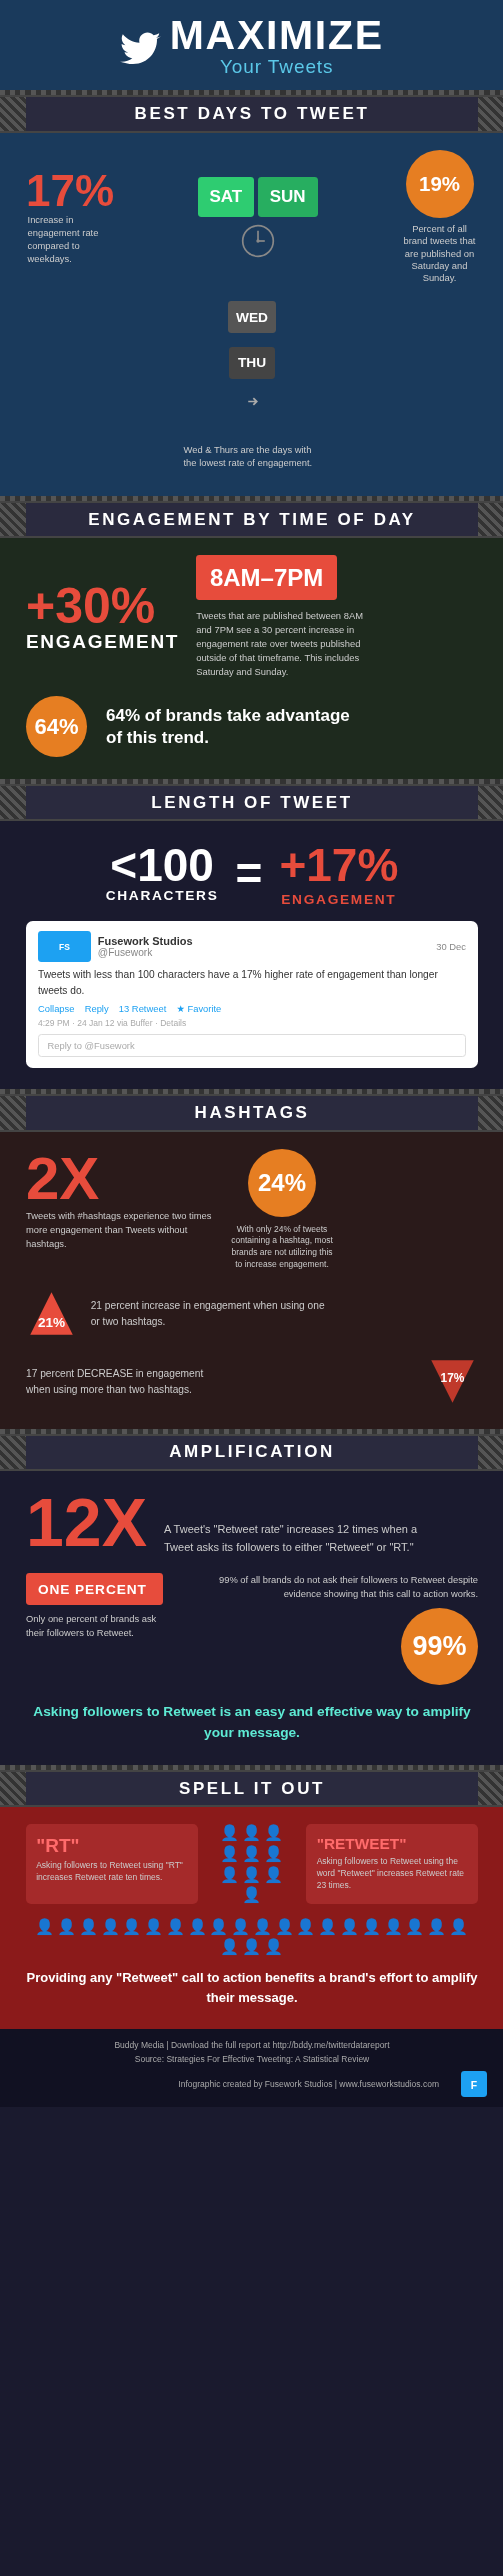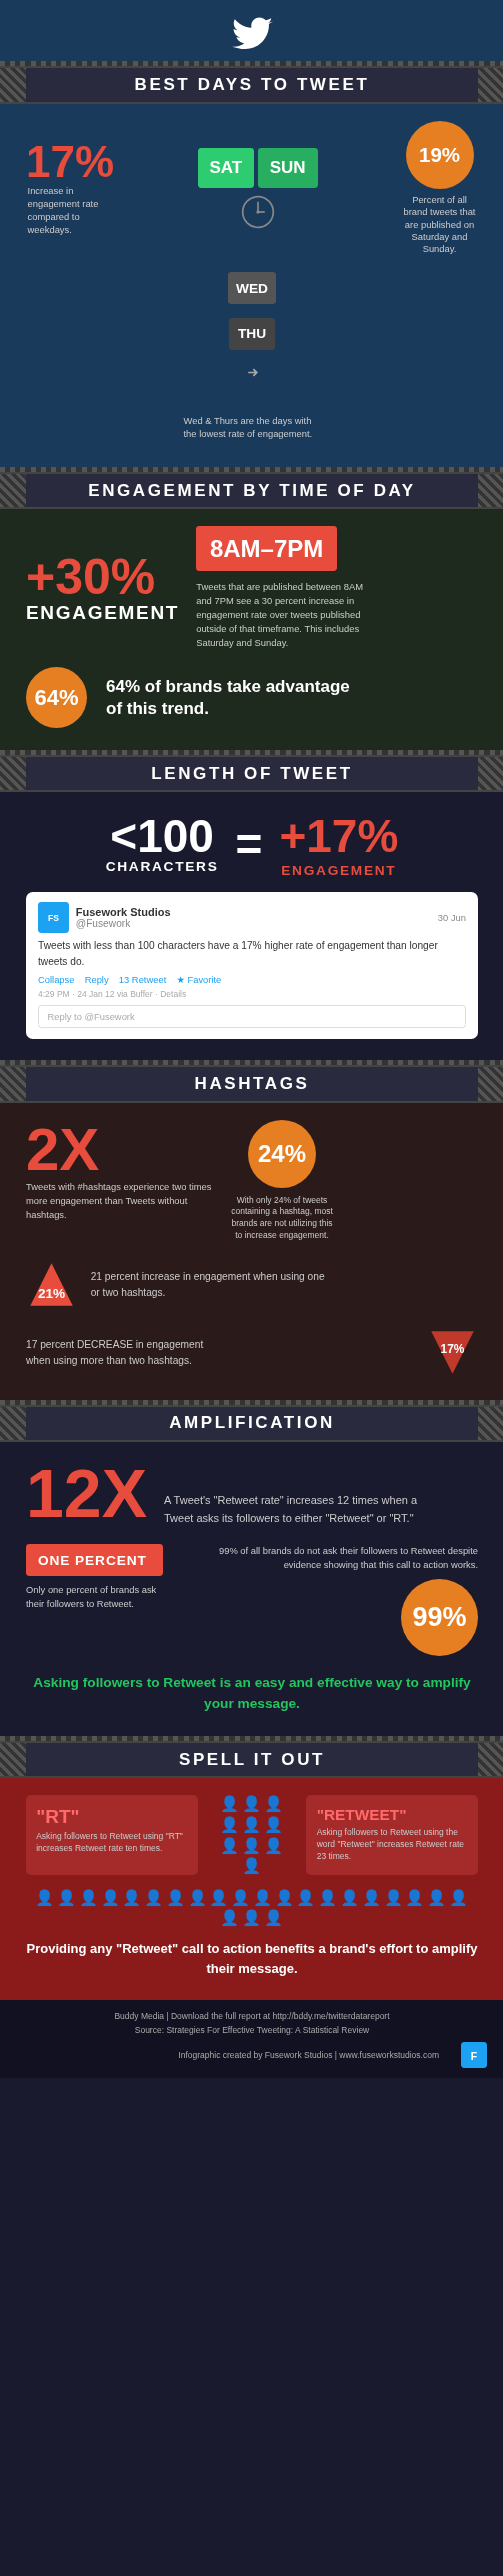--- a/index.html
+++ b/index.html
@@ -281,21 +281,21 @@
       padding: 10.2px 12px;
       margin-top: 13.7px;
     }
     .tweet-card-header {
       display: flex;
       align-items: center;
       gap: 6.8px;
       margin-bottom: 5.1px;
     }
     .tweet-avatar {
-      width: 31px; height: 31px;
+      width: 53px; height: 31px;
       background: #1da1f2;
       border-radius: 3.4px;
       display: flex;
       align-items: center;
       justify-content: center;
       color: white;
       font-size: 8.5px;
       font-weight: 700;
     }
     .tweet-name {
@@ -427,21 +427,21 @@
       width: 77px; height: 77px;
       display: flex;
       align-items: center;
       justify-content: center;
       color: white;
       font-size: 27px;
       font-weight: 900;
       margin-left: auto;
     }
     .amp-cta {
-      color: #22c55e;
+      color: #5eead4;
       font-size: 13.7px;
       font-weight: 700;
       text-align: center;
       line-height: 1.5;
       margin-top: 8.5px;
     }
 
     
     .spell-section {
       background: #8b1a1a;
@@ -523,20 +523,24 @@
     }
   </style>
 </head>
 <body>
 
 <div class="header">
   <div class="header-top">
     <svg class="twitter-bird" viewBox="0 0 48 40" fill="white">
       <path d="M48 7.5c-1.8.8-3.7 1.3-5.7 1.6C44.4 7.9 45.8 6 46 3.7c-2 1.2-4.2 2-6.6 2.5C37.5 4.1 35 3 32.2 3c-5.4 0-9.7 4.3-9.7 9.7 0 .8.1 1.5.3 2.2C14.9 14.5 7.9 10.7 3.2 4.9c-.8 1.4-1.3 3-1.3 4.8 0 3.4 1.7 6.3 4.3 8.1-1.6 0-3.1-.5-4.4-1.2v.1c0 4.7 3.3 8.6 7.7 9.5-.8.2-1.7.3-2.5.3-.6 0-1.2-.1-1.8-.2 1.2 3.9 4.9 6.7 9.2 6.8-3.4 2.6-7.6 4.2-12.2 4.2-.8 0-1.6 0-2.4-.1C4.5 38.3 9.7 40 15.2 40c18.2 0 28.2-15.1 28.2-28.2 0-.4 0-.9-.1-1.3C45.2 9 46.8 8.4 48 7.5z"></path>
     </svg>
+    <div>
+      <h1>MAXIMIZE</h1>
+      <h2>Your Tweets</h2>
+    </div>
   </div>
 </div>
 
 <div class="stripe-divider"></div>
 
 <div class="section-banner">
   <h3>BEST DAYS TO TWEET</h3>
 </div>
 
 <div class="best-days">
@@ -618,21 +622,21 @@
       <div class="eng-label">ENGAGEMENT</div>
     </div>
   </div>
   <div class="tweet-card">
     <div class="tweet-card-header">
       <div class="tweet-avatar">FS</div>
       <div>
         <div class="tweet-name">Fusework Studios</div>
         <div class="tweet-handle">@Fusework</div>
       </div>
-      <div class="tweet-date">30 Jun</div>
+      <div class="tweet-date">30 Dec</div>
     </div>
     <div class="tweet-body">Tweets with less than 100 characters have a 17% higher rate of engagement than longer tweets do.</div>
     <div class="tweet-actions">
       <span>Collapse</span>
       <span>Reply</span>
       <span>13 Retweet</span>
       <span>★ Favorite</span>
     </div>
     <div class="tweet-meta">4:29 PM · 24 Jan 12 via Buffer · Details</div>
     <div class="tweet-reply-box">Reply to @Fusework</div>

